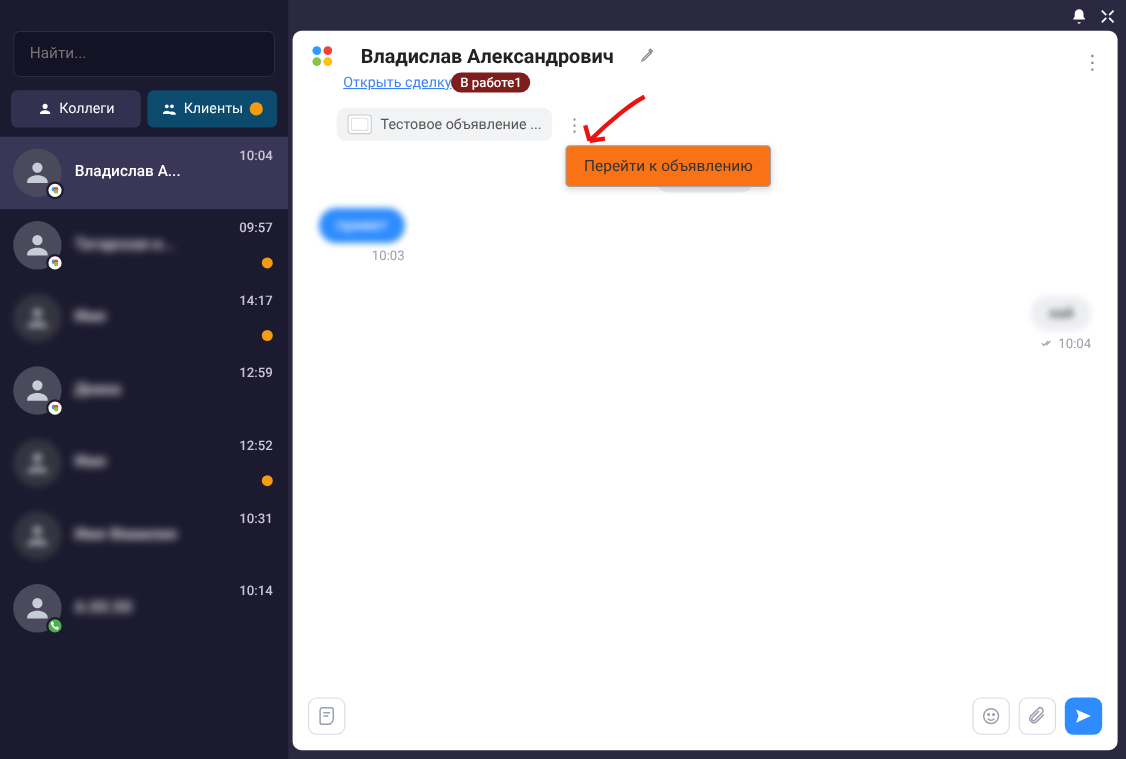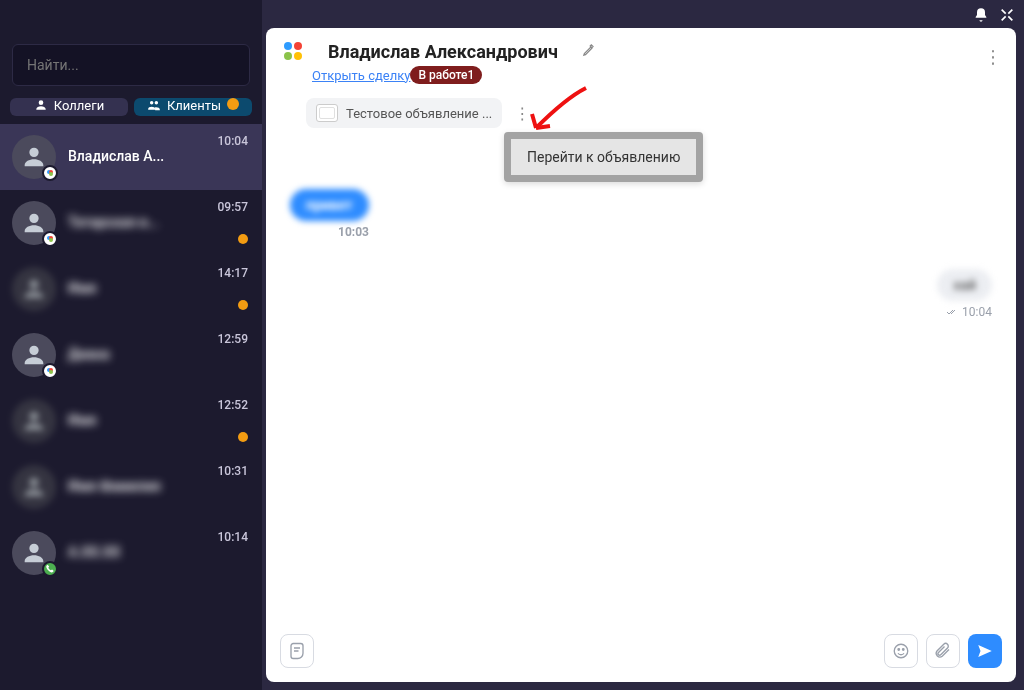--- a/index.html
+++ b/index.html
@@ -5,28 +5,28 @@
   * { box-sizing: border-box; margin: 0; padding: 0; font-family: -apple-system, BlinkMacSystemFont, "Segoe UI", Roboto, Arial, sans-serif; }
   html, body { width: 1024px; height: 690px; overflow: hidden; background: #2b2841; }
   .app { display: flex; width: 100%; height: 100%; position: relative; }
 
   
   .window-icons { position: absolute; top: 6px; right: 8px; display: flex; gap: 8px; color: #fff; z-index: 50; }
   .window-icons span { cursor: pointer; display:inline-flex; align-items:center; justify-content:center; width:18px; height:18px; }
 
   
   .sidebar { width: 262px; background: #1c1a2e; display: flex; flex-direction: column; }
-  .search-box { margin: 44px 12px 12px 12px; }
+  .search-box { margin: 28px 12px 12px 12px; }
   .search-box input {
     width: 100%; height: 42px; background: #141225; border: 1px solid #2d2a45;
     border-radius: 6px; padding: 0 14px; color: #aaa7b8; font-size: 14px; outline: none;
   }
   .tabs { display: flex; gap: 6px; padding: 0 10px 8px 10px; }
   .tab {
-    flex: 1; height: 18px; display: flex; justify-content: center;
+    flex: 1; height: 34px; display: flex; align-items: center; justify-content: center;
     gap: 6px; color: #fff; font-size: 13px; border-radius: 6px; cursor: pointer;
     background: #343150; position: relative;
   }
   .tab svg { fill: #fff; }
   .tab.active { background: #0c4a6e; }
   .tab .dot { width: 12px; height: 12px; border-radius: 50%; background: #f39c12; display:inline-block; }
 
   .chatlist { flex: 1; overflow: hidden; }
   .chat-item {
     display: flex; align-items: center; padding: 10px 12px; cursor: pointer;
@@ -75,30 +75,30 @@
 
   .listing-row { padding: 6px 16px 10px 40px; display:flex; align-items:center; gap:6px; position:relative; }
   .listing-chip {
     display: flex; align-items: center; gap: 8px; background: #f2f3f5; border-radius: 8px;
     padding: 6px 10px; max-width: 220px; font-size: 13px; color: #555;
   }
   .listing-chip .thumb { width:22px; height:18px; border:1px solid #ccc; border-radius:3px; background:#fff; display:flex; align-items:center; justify-content:center; }
   .listing-chip .thumb::after{ content:""; width:14px; height:10px; border:1px solid #ccc; border-radius:2px; opacity:.6;}
   .listing-more { color:#888; cursor:pointer; padding:4px 6px; font-size:16px; }
   .listing-menu {
-    position: absolute; top: 40px; left: 238px; background: #e5e5e5; border: 7px solid #a3a3a3;
+    position: absolute; top: 40px; left: 248px; background: #f97316; border: 1px solid #a3a3a3;
     border-radius: 4px; box-shadow: 0 2px 6px rgba(0,0,0,.15); padding: 10px 16px; font-size: 14px; color: #333;
     white-space: nowrap;
   }
   .red-arrow { position:absolute; top: -10px; left: 258px; pointer-events:none; }
   .red-arrow svg { width:70px; height:60px; }
 
   .messages { flex: 1; padding: 4px 24px; overflow: hidden; display:flex; flex-direction:column; }
   .date-pill { align-self:center; background:#eceef2; color:#7b7f8a; font-size:13px; padding:5px 14px; border-radius:14px; margin: 8px 0 14px 0; }
-  .msg-out { align-self:flex-start;font-weight:bold; }
+  .msg-out { align-self:flex-start; }
   .bubble-blue { background:#2e8cff; color:#fff; padding:8px 16px; border-radius:16px; font-size:14px; filter: blur(3px); min-width:56px; min-height:16px; }
   .msg-time-out { font-size:12px; color:#9aa0ab; margin: 4px 0 0 48px; }
   .msg-in { align-self:flex-end; margin-top: 30px; display:flex; flex-direction:column; align-items:flex-end; }
   .bubble-grey { background:#eceef2; color:#333; padding:8px 16px; border-radius:16px; font-size:14px; filter: blur(3px); min-width:44px; min-height:14px; }
   .msg-time-in { font-size:12px; color:#9aa0ab; margin-top:4px; display:flex; align-items:center; gap:4px; }
   .msg-time-in svg { width:12px; height:12px; stroke:#9aa0ab; }
 
   .composer { display:flex; align-items:center; gap:8px; padding: 10px 14px 14px 14px; }
   .composer .left-icon, .composer .right-icon {
     width:34px; height:34px; border:1px solid #d8dbe2; border-radius:8px; display:flex; align-items:center; justify-content:center; color:#9aa0ab; cursor:pointer;

